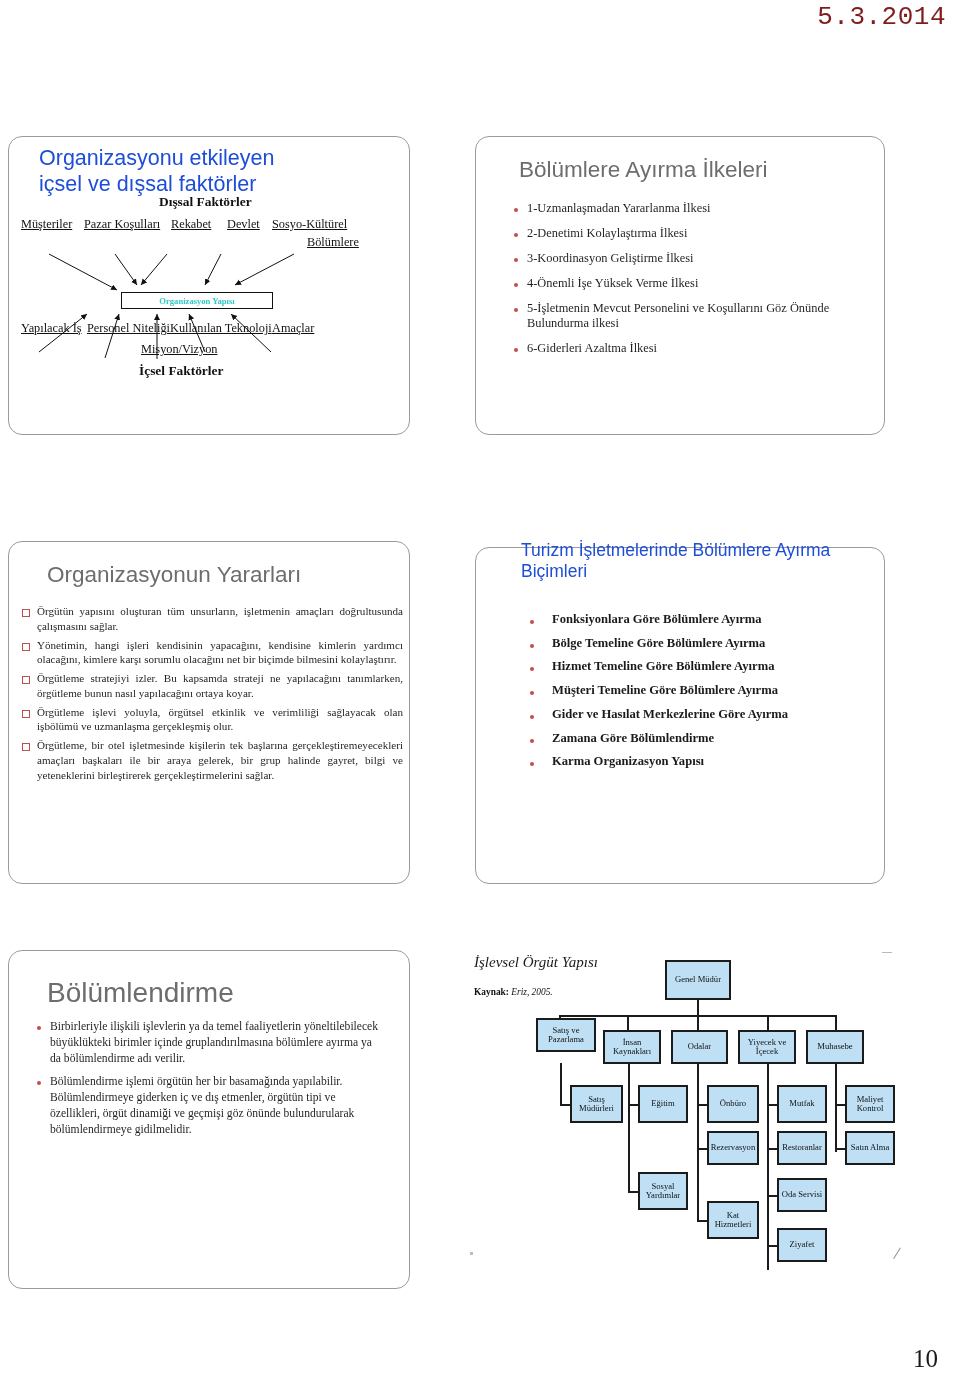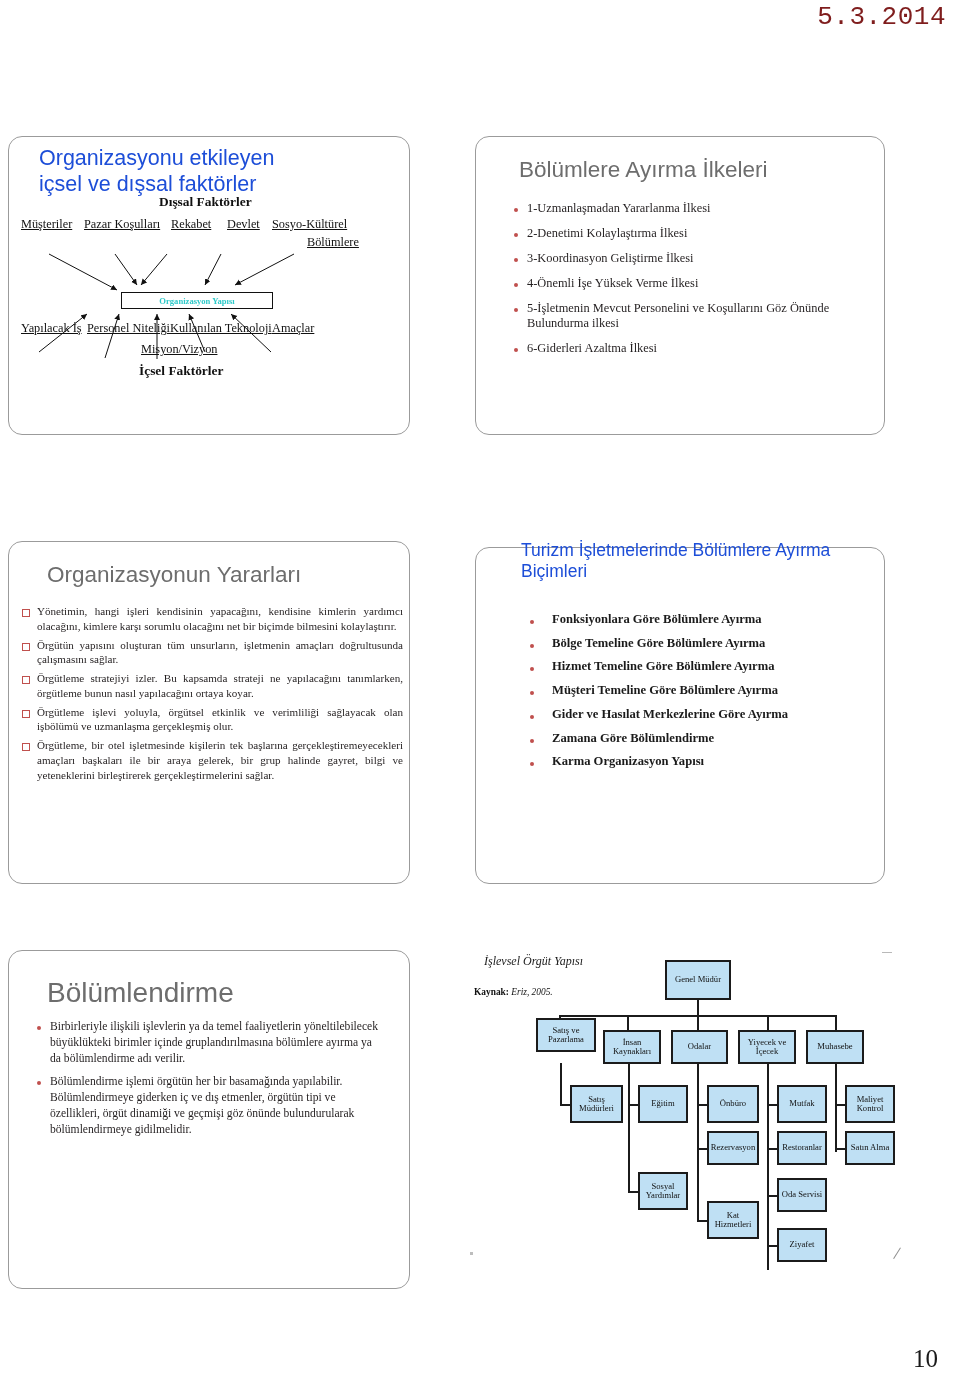--- a/index.html
+++ b/index.html
@@ -126,23 +126,23 @@
     font-size:28px;
   }
   #slide5 .body{
     position:absolute;left:24px;top:68px;width:352px;
     font-size:11.6px;color:#231f20;line-height:1.36;
   }
   #slide5 .body li{margin-bottom:8px;}
   
   #slide6{left:460px;top:950px;width:440px;height:339px;}
   .oc-caption{
-    position:absolute;left:24px;top:4px;
-    font-family:"Liberation Serif", serif;
-    font-style:italic;font-size:12px;color:#1b1b1b;white-space:nowrap;text-align:right;
+    position:absolute;left:14px;top:4px;
+    font-family:"Liberation Serif", serif;
+    font-style:italic;font-size:15px;color:#1b1b1b;white-space:nowrap;text-align:right;
   }
   .oc-source{
     position:absolute;left:14px;top:37px;
     font-family:"Liberation Serif", serif;
     font-size:9.4px;color:#111;white-space:nowrap;
   }
   .oc-source b{font-weight:700;font-style:normal;}
   .oc-source i{font-style:italic;}
   .corner{position:absolute;width:10px;height:10px;}
   .corner.tr{right:8px;top:2px;border-top:1px solid #b9b9b9;}
@@ -239,22 +239,22 @@
     <li>3-Koordinasyon Geliştirme İlkesi</li>
     <li>4-Önemli İşe Yüksek Verme İlkesi</li>
     <li>5-İşletmenin Mevcut Personelini ve Koşullarını Göz Önünde Bulundurma ilkesi</li>
     <li>6-Giderleri Azaltma İlkesi</li>
   </ul>
 </div>
 
 <div class="slide" id="slide3">
   <div class="s3title title-gray">Organizasyonun Yararları</div>
   <ul class="bl sq body">
+    <li>Örgütün yapısını oluşturan tüm unsurların, işletmenin amaçları doğrultusunda çalışmasını sağlar.</li>
     <li>Yönetimin, hangi işleri kendisinin yapacağını, kendisine kimlerin yardımcı olacağını, kimlere karşı sorumlu olacağını net bir biçimde bilmesini kolaylaştırır.</li>
-    <li>Örgütün yapısını oluşturan tüm unsurların, işletmenin amaçları doğrultusunda çalışmasını sağlar.</li>
     <li>Örgütleme stratejiyi izler. Bu kapsamda strateji ne yapılacağını tanımlarken, örgütleme bunun nasıl yapılacağını ortaya koyar.</li>
     <li>Örgütleme işlevi yoluyla, örgütsel etkinlik ve verimliliği sağlayacak olan işbölümü ve uzmanlaşma gerçekleşmiş olur.</li>
     <li>Örgütleme, bir otel işletmesinde kişilerin tek başlarına gerçekleştiremeyecekleri amaçları başkaları ile bir araya gelerek, bir grup halinde gayret, bilgi ve yeteneklerini birleştirerek gerçekleştirmelerini sağlar.</li>
   </ul>
 </div>
 
 <div class="slide" id="slide4">
   <div class="s4title title-red">
     <div>Turizm İşletmelerinde Bölümlere Ayırma</div>
     <div>Biçimleri</div>

